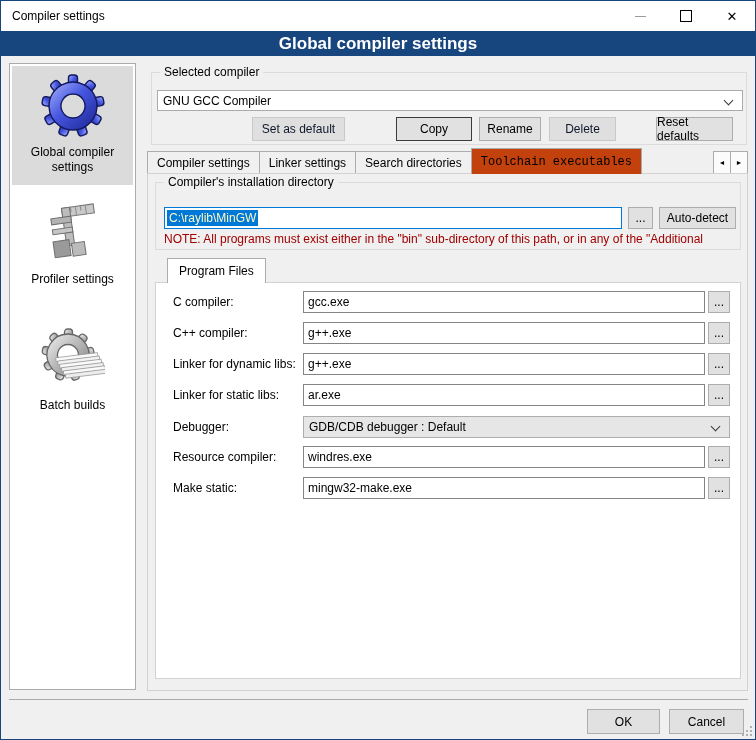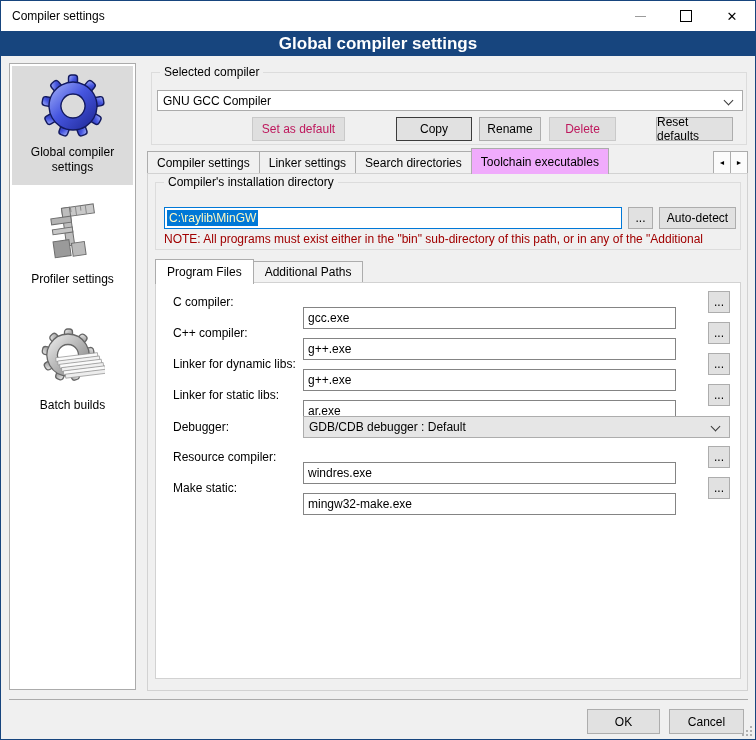--- a/index.html
+++ b/index.html
@@ -29,47 +29,47 @@
   .side-label { text-align:center; line-height:15px; margin-top:4px; padding-bottom:10px; }
   .si-1 { height:119px; }
   .si-2 { height:116px; margin-top:8px; }
   .si-3 { height:120px; margin-top:10px; }
   
   .group { position:absolute; border:1px solid #DCDCDC; background:transparent; }
   .group-label { position:absolute; top:-8px; left:8px; background:#F0F0F0; padding:0 4px; }
   
   .btn { position:absolute; background:#E1E1E1; border:1px solid #ADADAD; display:flex; align-items:center; justify-content:center; font-size:12px; cursor:default; }
   .btn.default { border-color:#3C3C3C; }
-  .btn.disabled { background:#DFDFDF; border-color:#C9C9C9; color:#be185d; }
+  .btn.disabled { background:#DFDFDF; border-color:#C9C9C9; color:#0f172a; }
   .tb { position:absolute; border:1px solid #848484; background:#fff; font-family:"Liberation Sans",sans-serif; font-size:12px; padding:0 4px; }
   .combo { position:absolute; background:#fff; border:1px solid #ABABAB; display:flex; align-items:center; padding-left:5px; }
   .combo.gray { background:#E6E6E6; border-color:#ADADAD; }
   .chev { position:absolute; right:10px; top:6px; width:7px; height:7px; border-right:1px solid #3A3A3A; border-bottom:1px solid #3A3A3A; transform:rotate(45deg); }
   
   .group-selected-compiler { left:150px; top:71px; width:596px; height:73px; }
   .tabstrip { position:absolute; left:146px; top:146px; width:601px; height:27px; display:flex; align-items:flex-end; }
   .tabs-scroll { display:flex; align-items:flex-end; overflow:hidden; flex:1; height:27px; }
   .tab { flex-shrink:0; height:23px; line-height:22px; padding:0 9px; border:1px solid #ACACAC; border-bottom:none; background:#F0F0F0; white-space:nowrap; margin-right:-1px; }
-  .tab.active { height:27px; line-height:26px; background:#f0abfc; position:relative; z-index:3; margin-bottom:-1px; }
+  .tab.active { height:27px; line-height:26px; background:#c2410c; position:relative; z-index:3; margin-bottom:-1px;font-family:Liberation Mono, monospace; }
   .tab-arrow { flex-shrink:0; width:18px; height:23px; border:1px solid #ACACAC; background:#FBFBFB; display:flex; align-items:center; justify-content:center; font-size:7px; margin-left:-1px; }
   .tabpanel { position:absolute; left:146px; top:172px; width:601px; height:518px; border:1px solid #D2D2D2; background:#F0F0F0; }
   
   .group-install { left:7px; top:8px; width:586px; height:68px; }
   .dir-box { position:absolute; left:8px; top:24px; width:458px; height:22px; background:#fff; border:1px solid #0078D7; display:flex; align-items:center; padding-left:2px; overflow:hidden; }
   .dir-sel { background:#0078D7; color:#fef9c3; padding:1px 2px; white-space:pre; }
   .note { position:absolute; left:8px; top:49px; right:2px; color:#A00000; white-space:nowrap; overflow:hidden; }
   
-  .subtabstrip { position:absolute; left:7px; top:84px; height:25px; display:flex; align-items:flex-end; }
+  .subtabstrip { position:absolute; left:7px; top:84px; height:25px; display:flex; align-items:flex-end;flex-direction:column; }
   .subtab { height:22px; line-height:21px; padding:0 11px; border:1px solid #ACACAC; border-bottom:none; background:#F2F2F2; margin-right:-1px; white-space:nowrap; }
   .subtab.active { height:25px; line-height:24px; background:#FFFFFF; position:relative; z-index:3; margin-bottom:-1px; }
   .subpanel { position:absolute; left:7px; top:108px; width:586px; height:397px; background:#FFFFFF; border:1px solid #D2D2D2; }
   
   .frow { position:absolute; left:0; right:0; height:22px; }
   .flabel { position:absolute; left:17px; top:0; line-height:22px; }
-  .finput { left:147px; top:16px; width:373px; height:22px; }
+  .finput { left:147px; top:0; width:402px; height:22px; }
   .fbrowse { left:552px; top:0; width:22px; height:22px; }
   .fselect { position:absolute; left:147px; top:0; width:427px; height:22px; }
   
   .footer-sep { position:absolute; left:8px; top:698px; width:739px; height:1px; background:#ABABAB; }
   .ok-btn { left:586px; top:708px; width:73px; height:25px; }
   .cancel-btn { left:668px; top:708px; width:75px; height:25px; }
   .grip { position:absolute; right:3px; bottom:3px; width:10px; height:10px; }
   .grip i { position:absolute; width:2px; height:2px; background:#B0B0B0; }
   .grip .g1 { right:0; bottom:0; } .grip .g2 { right:0; bottom:4px; } .grip .g3 { right:4px; bottom:0; } .grip .g4 { right:0; bottom:8px; } .grip .g5 { right:8px; bottom:0; } .grip .g6 { right:4px; bottom:4px; }
 </style>

